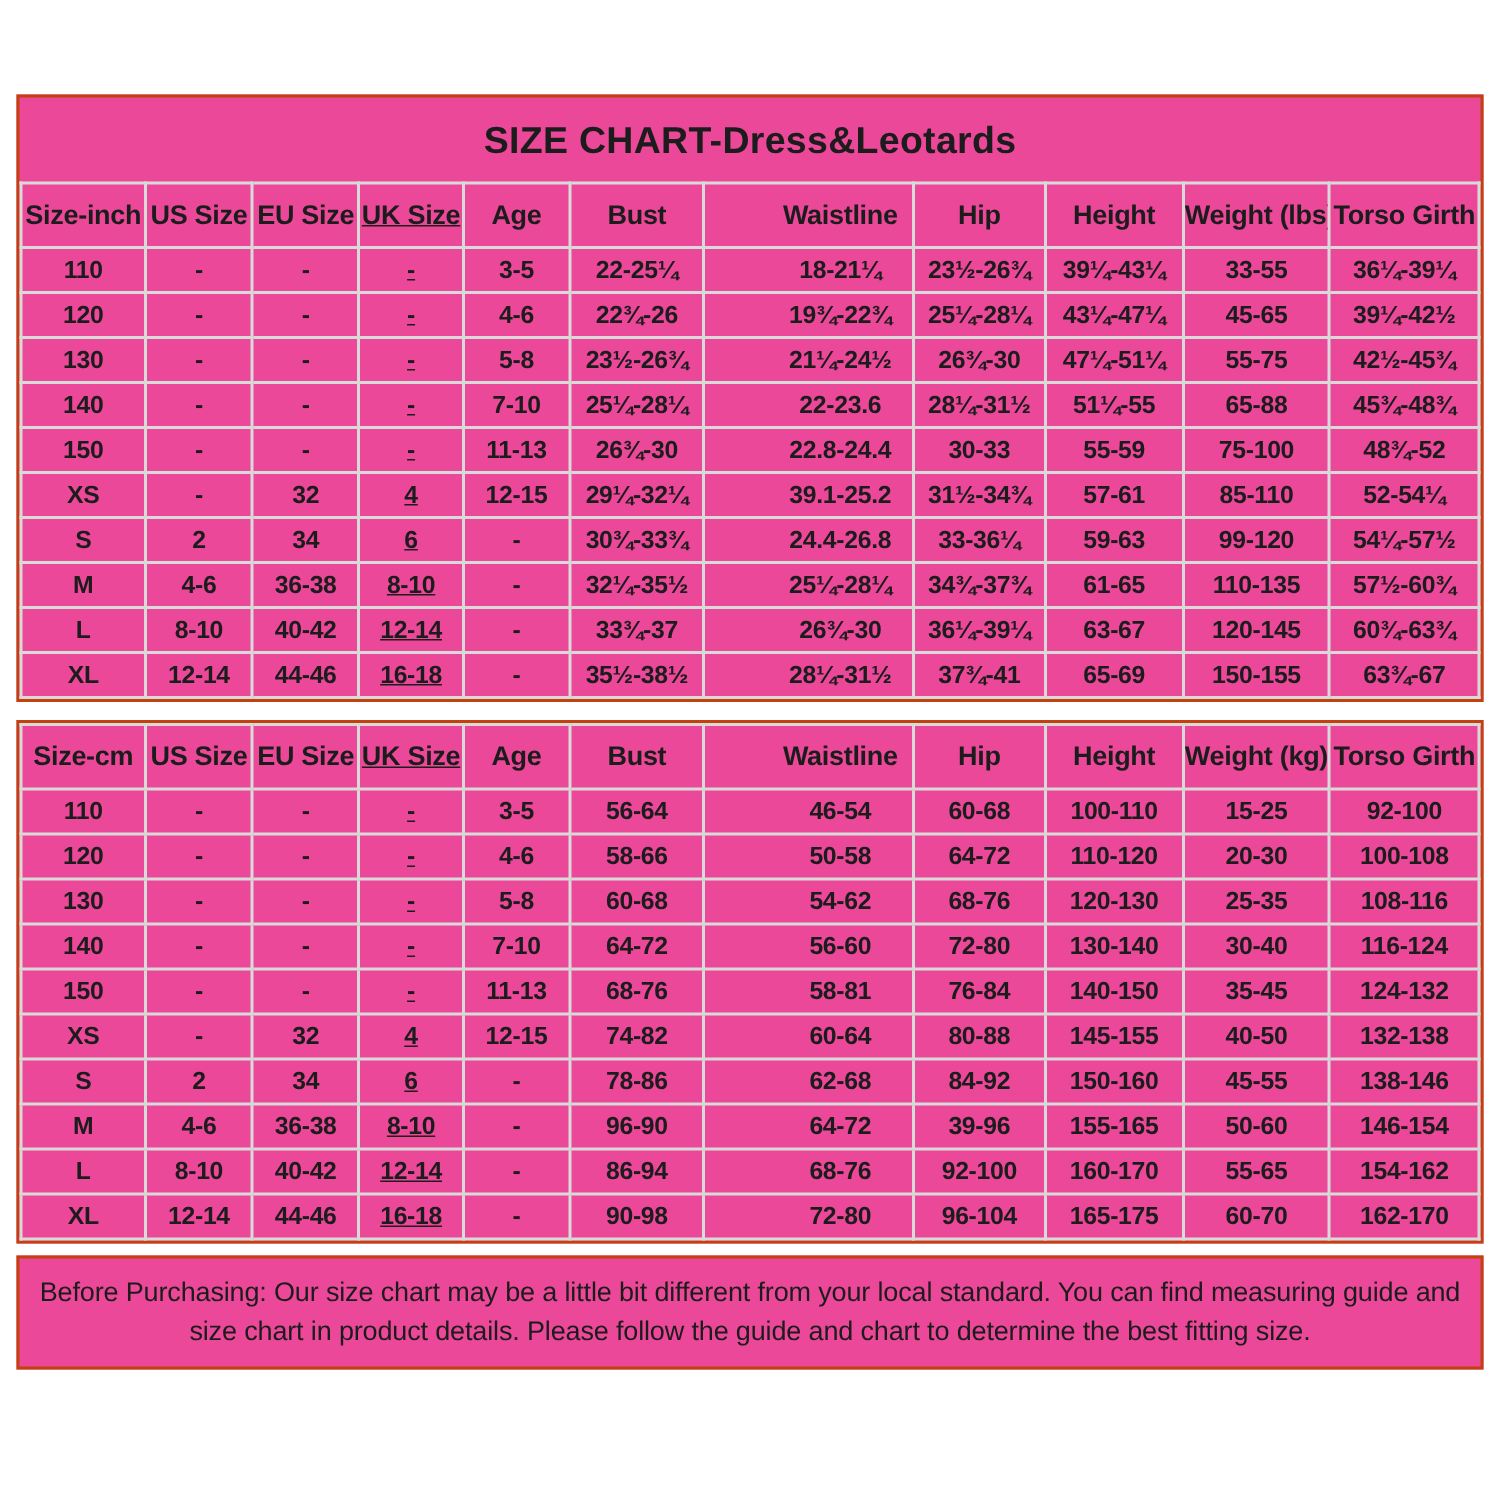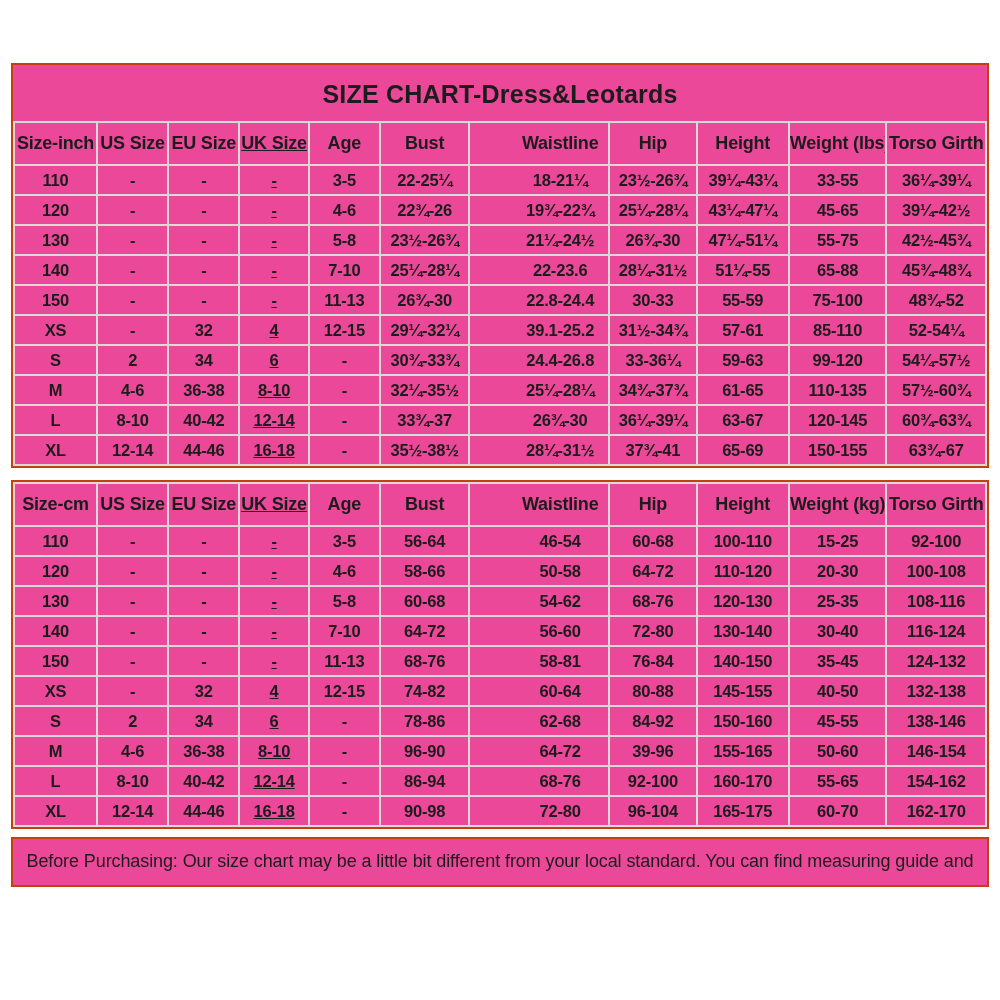--- a/index.html
+++ b/index.html
@@ -348,15 +348,16 @@
             <td>165-175</td>
             <td>60-70</td>
             <td>162-170</td>
           </tr>
         </tbody>
     </table>
   </section>
 
   <section class="box note-box">
     <div>Before Purchasing: Our size chart may be a little bit different from your local standard. You can find measuring guide and</div>
+    <div>size chart in product details. Please follow the guide and chart to determine the best fitting size.</div>
   </section>
 
 </div>
 
 </body></html>

